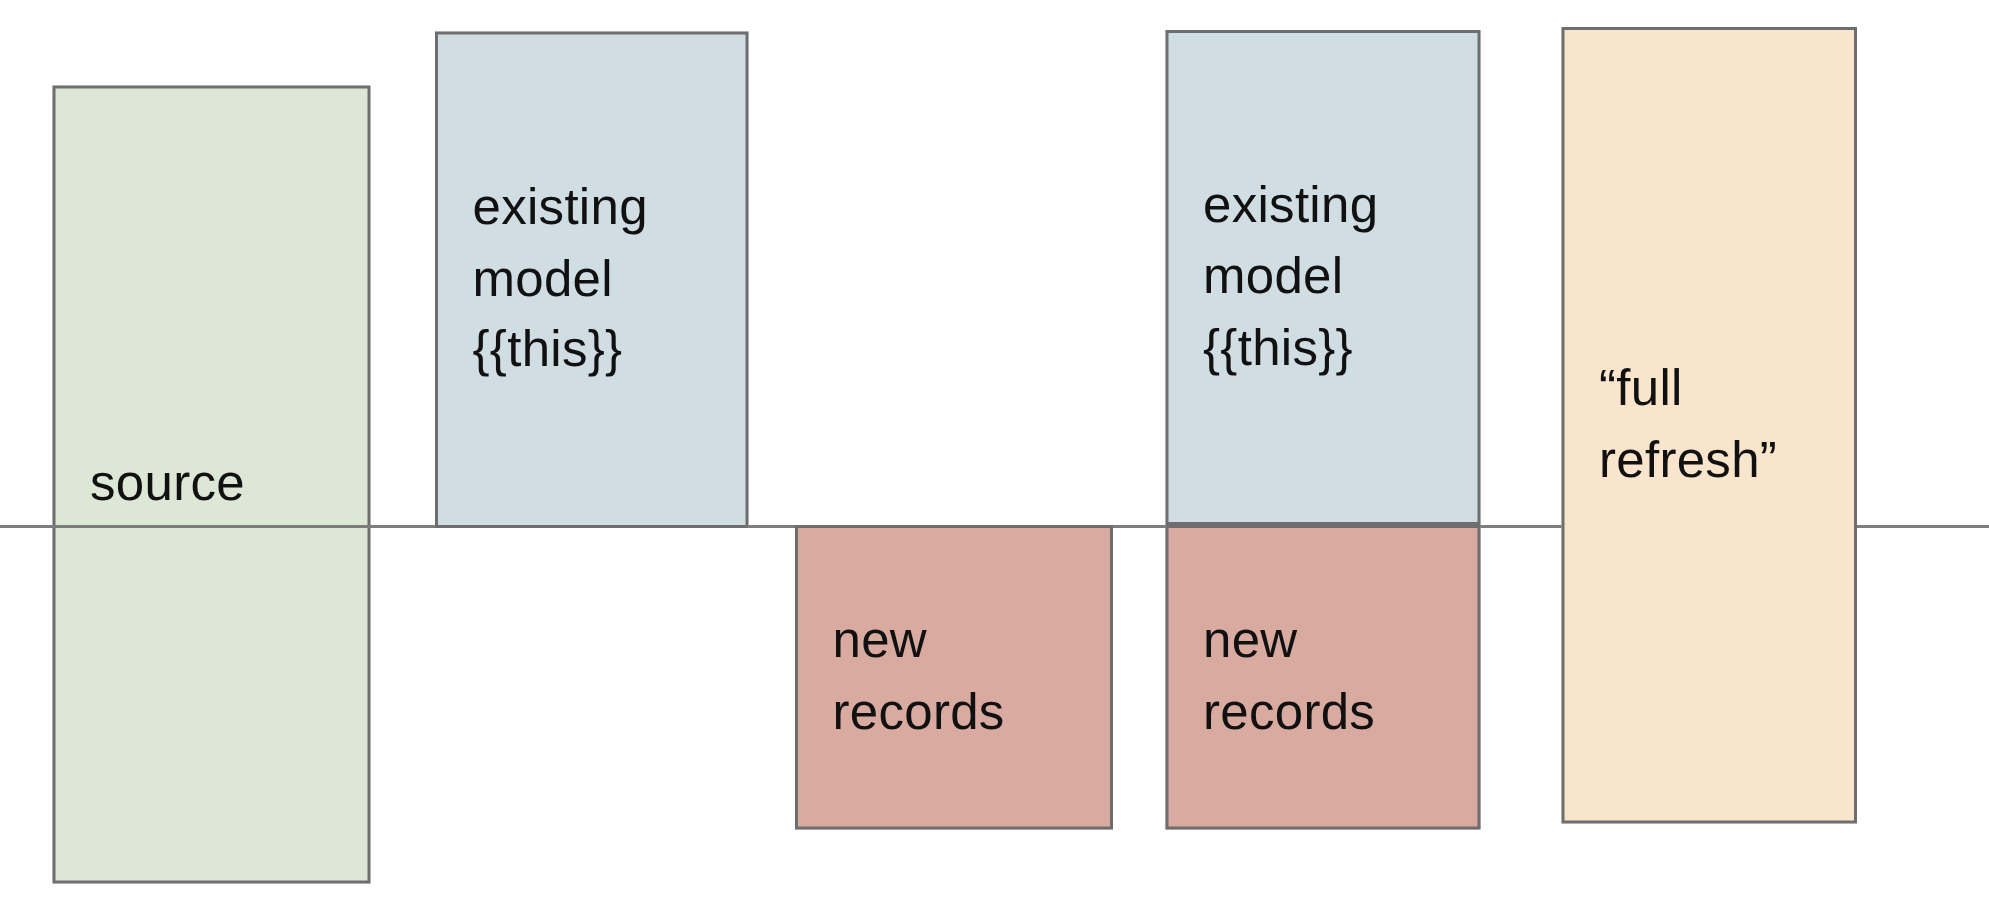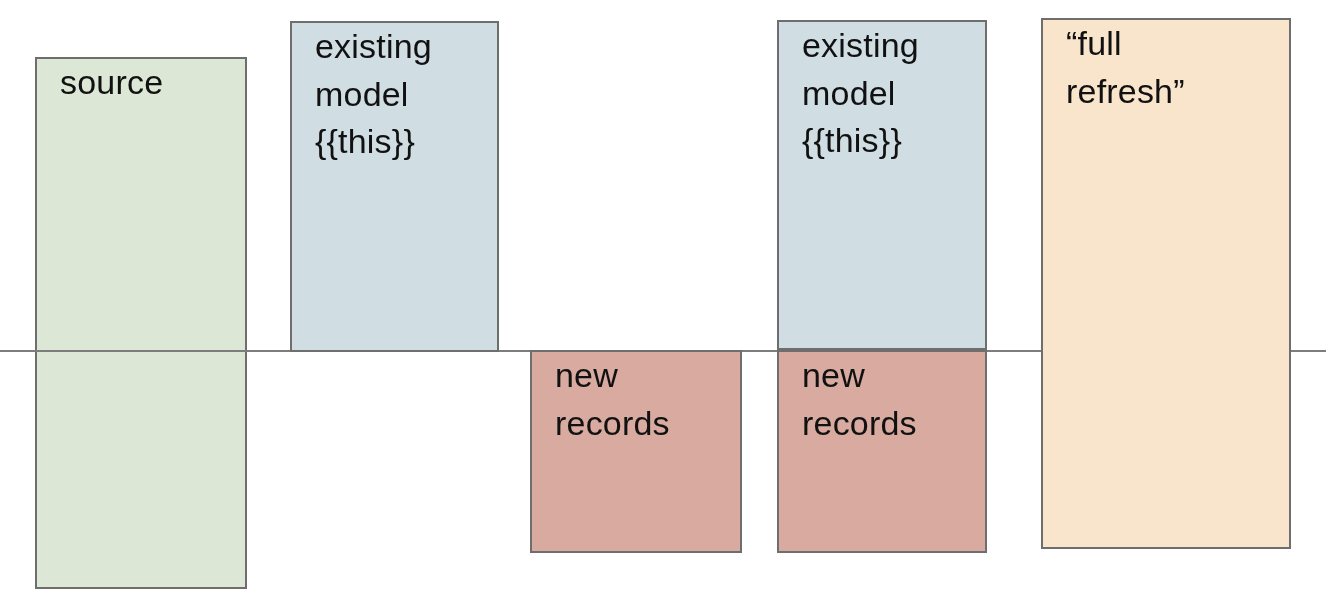--- a/index.html
+++ b/index.html
@@ -13,20 +13,21 @@
     width: 1326px;
     height: 602px;
     background: #ffffff;
     overflow: hidden;
   }
   .box {
     position: absolute;
     box-sizing: border-box;
     border: 2px solid #6e6e6e;
     display: flex;
+    align-items: center;          
     justify-content: flex-start;  
     padding-left: 23px;
     padding-right: 8px;
   }
   .box-label {
     font-size: 34px;
     line-height: 1.4;
     color: #111111;
     white-space: pre-line;        
     letter-spacing: 0.2px;
@@ -39,21 +40,21 @@
     height: 2px;
     background: #7d7d7d;
     z-index: 2;
   }
   
   #box-source          { left: 35px;   top: 19px;  width: 212px; height: 532px; z-index: 1; margin-top: 38px; }
   #box-existing-1      { left: 290px;  top: 21px;  width: 209px; height: 331px; z-index: 3; }
   #box-new-records-1   { left: 530px;  top: 350px; width: 212px; height: 203px; z-index: 3; }
   #box-existing-2      { left: 777px;  top: 20px;  width: 210px; height: 330px; z-index: 3; }
   #box-new-records-2   { left: 777px;  top: 350px; width: 210px; height: 203px; z-index: 3; }
-  #box-full-refresh    { left: 1041px; top: 18px;  width: 250px; height: 531px; z-index: 4; }
+  #box-full-refresh    { left: 1041px; top: 18px;  width: 197px; height: 531px; z-index: 4; }
 </style>
 </head>
 <body>
 
 <div class="canvas" style="background: rgb(255, 255, 255);">
 
   <div class="box" id="box-source" style="background-color: rgb(220, 231, 213); border-color: rgb(110, 110, 110);">
     <span class="box-label" style="color: rgb(17, 17, 17);">source</span>
   </div>
 

